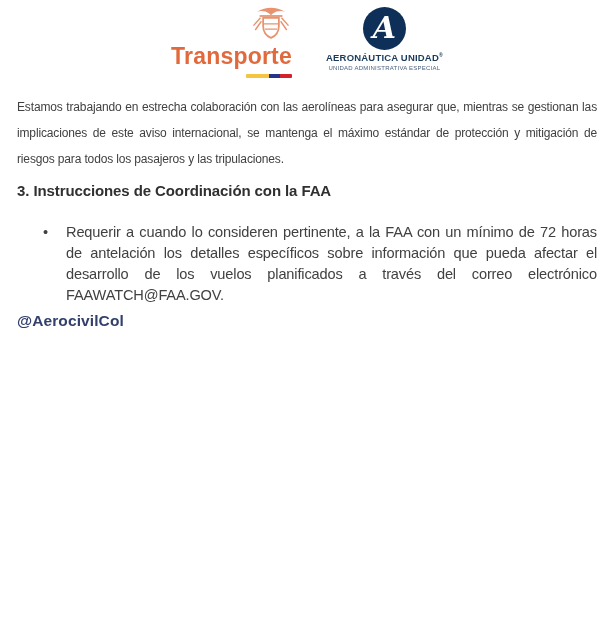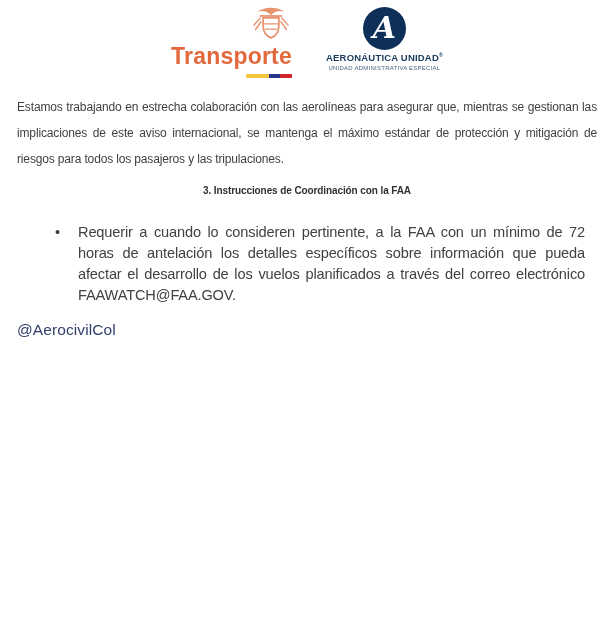--- a/index.html
+++ b/index.html
@@ -65,44 +65,44 @@
     letter-spacing: 0.25px; line-height: 1; white-space: nowrap;
   }
 
   
   .main { margin-top: 26px; }
   .para {
     font-size: 12px; line-height: 26px; letter-spacing: -0.15px;
     text-align: justify; margin: 0 0 4px 0;
   }
   .heading {
-    font-size: 10px; line-height: 26px; font-weight: 700;
-    color: #303030; margin: 6px 0 18px 0; letter-spacing: -0.1px; text-align: center;
+    font-size: 15px; line-height: 26px; font-weight: 700;
+    color: #303030; margin: 6px 0 18px 0; letter-spacing: -0.1px;
   }
   .para-tight {
     font-size: 14.6px; line-height: 21px; letter-spacing: -0.15px;
     text-align: justify; margin: 0 0 22px 0;
   }
-  ul.bullets { margin: 12px; padding: 0; list-style: none; }
+  ul.bullets { margin: 0; padding: 0; list-style: none; }
   ul.bullets li {
     position: relative;
     margin-left: 24px; padding-left: 25px;
     font-size: 14.6px; line-height: 21px; letter-spacing: -0.15px;
     text-align: justify;
   }
   ul.bullets li::before {
     content: "\2022";
     position: absolute; left: 2px; top: 0;
     font-size: 14.6px; color: #414141;
   }
 
   
   .footer {
-    margin-top: 15px;
-    font-size: 15.5px; font-weight: 400; color: #32406B;
+    margin-top: 6px;
+    font-size: 15.5px; font-weight: 700; color: #32406B;
     letter-spacing: 0.1px;
   }
 </style>
 </head>
 <body>
 
 <div class="page">
 
   <div class="header">
 

